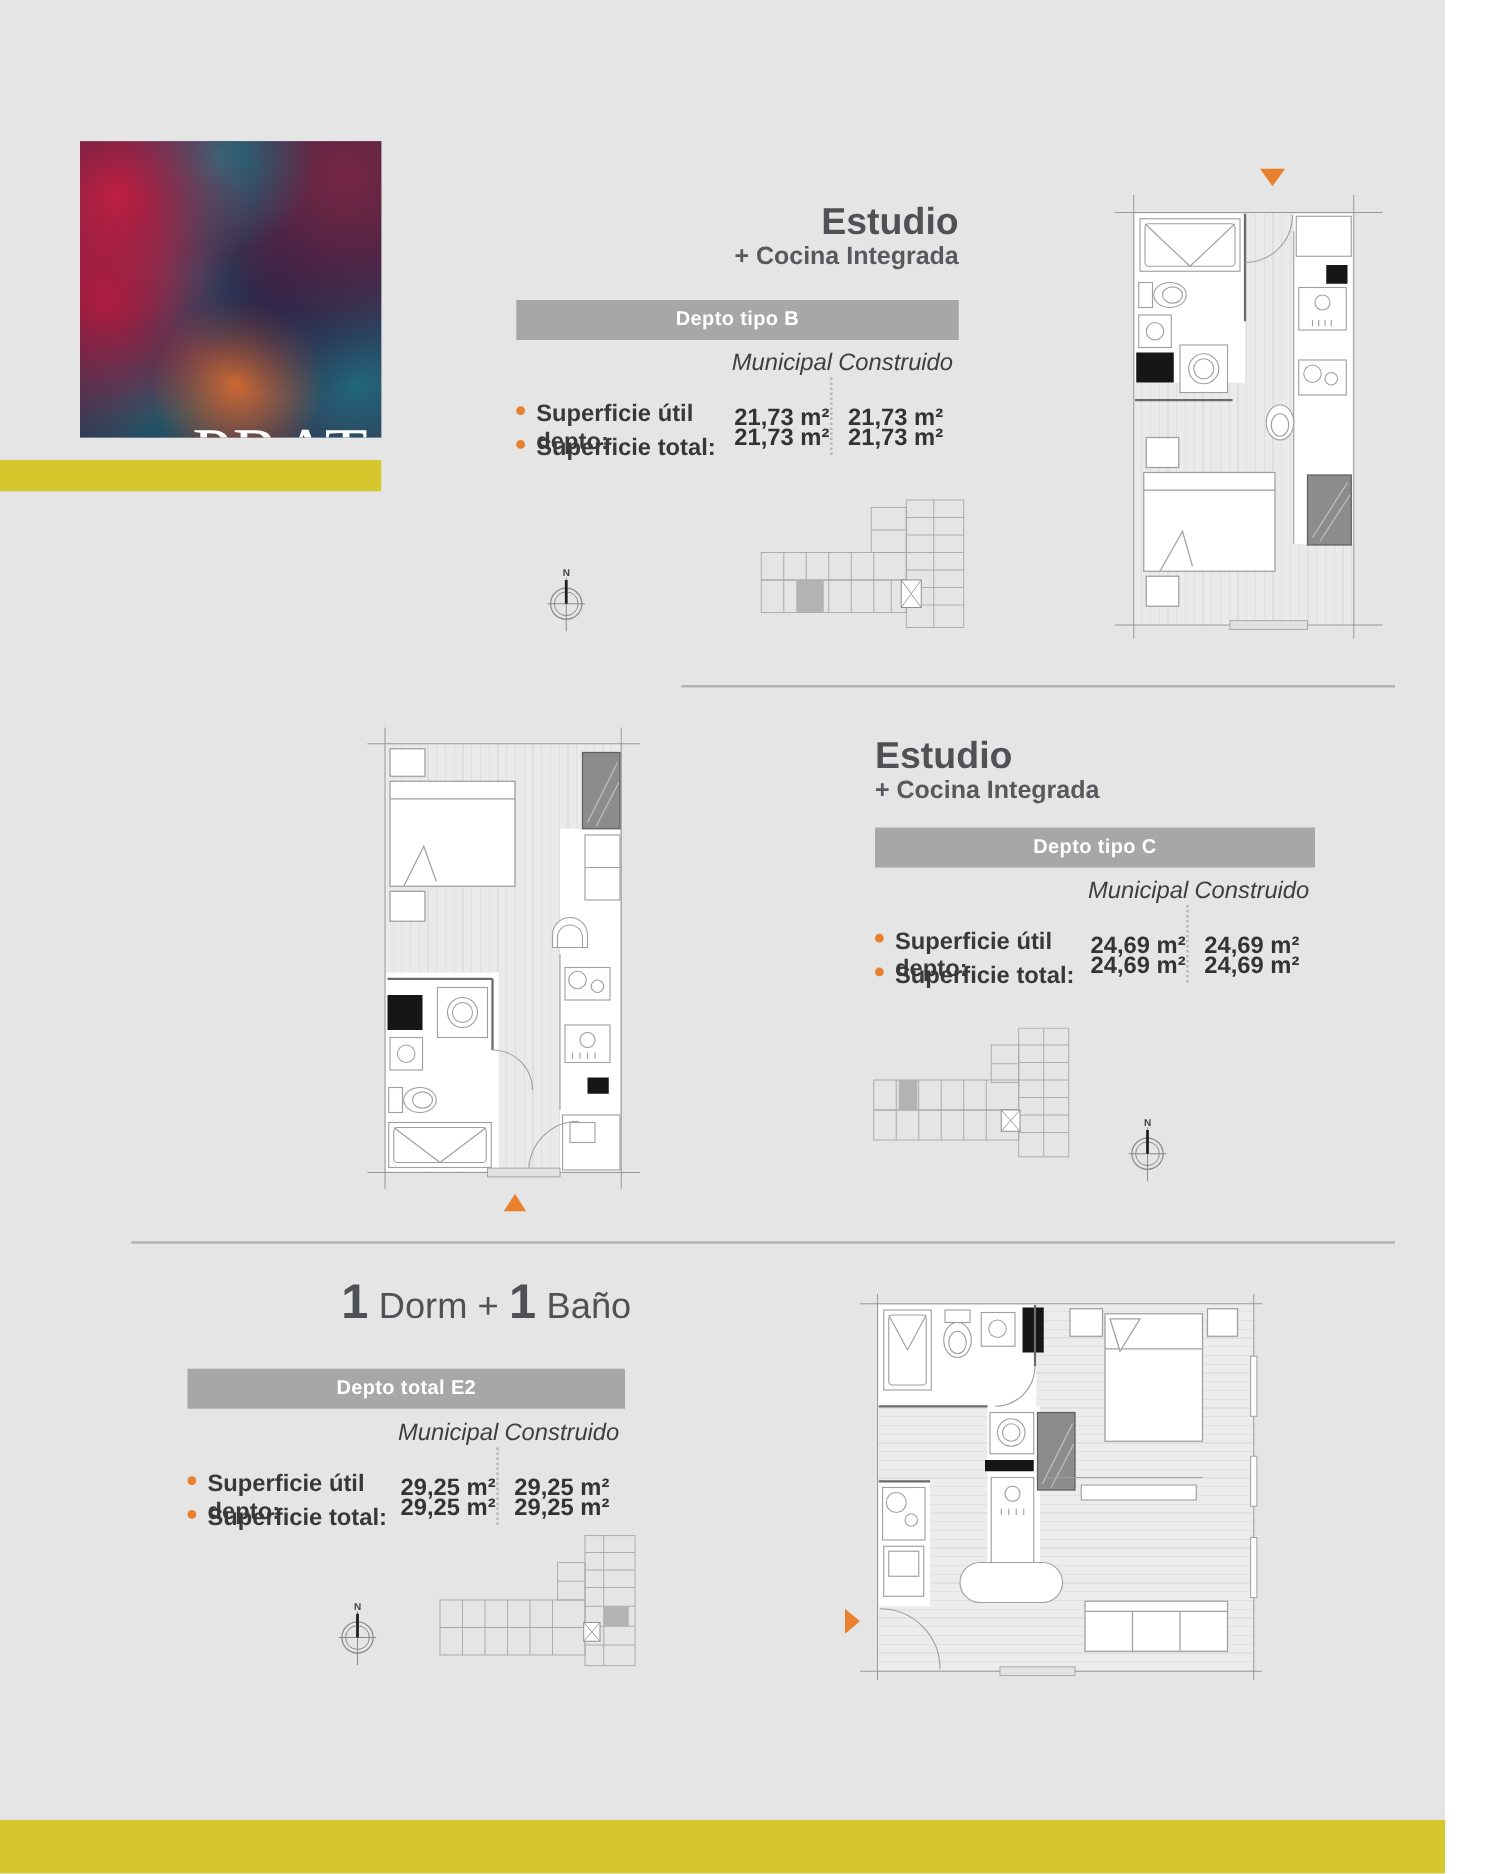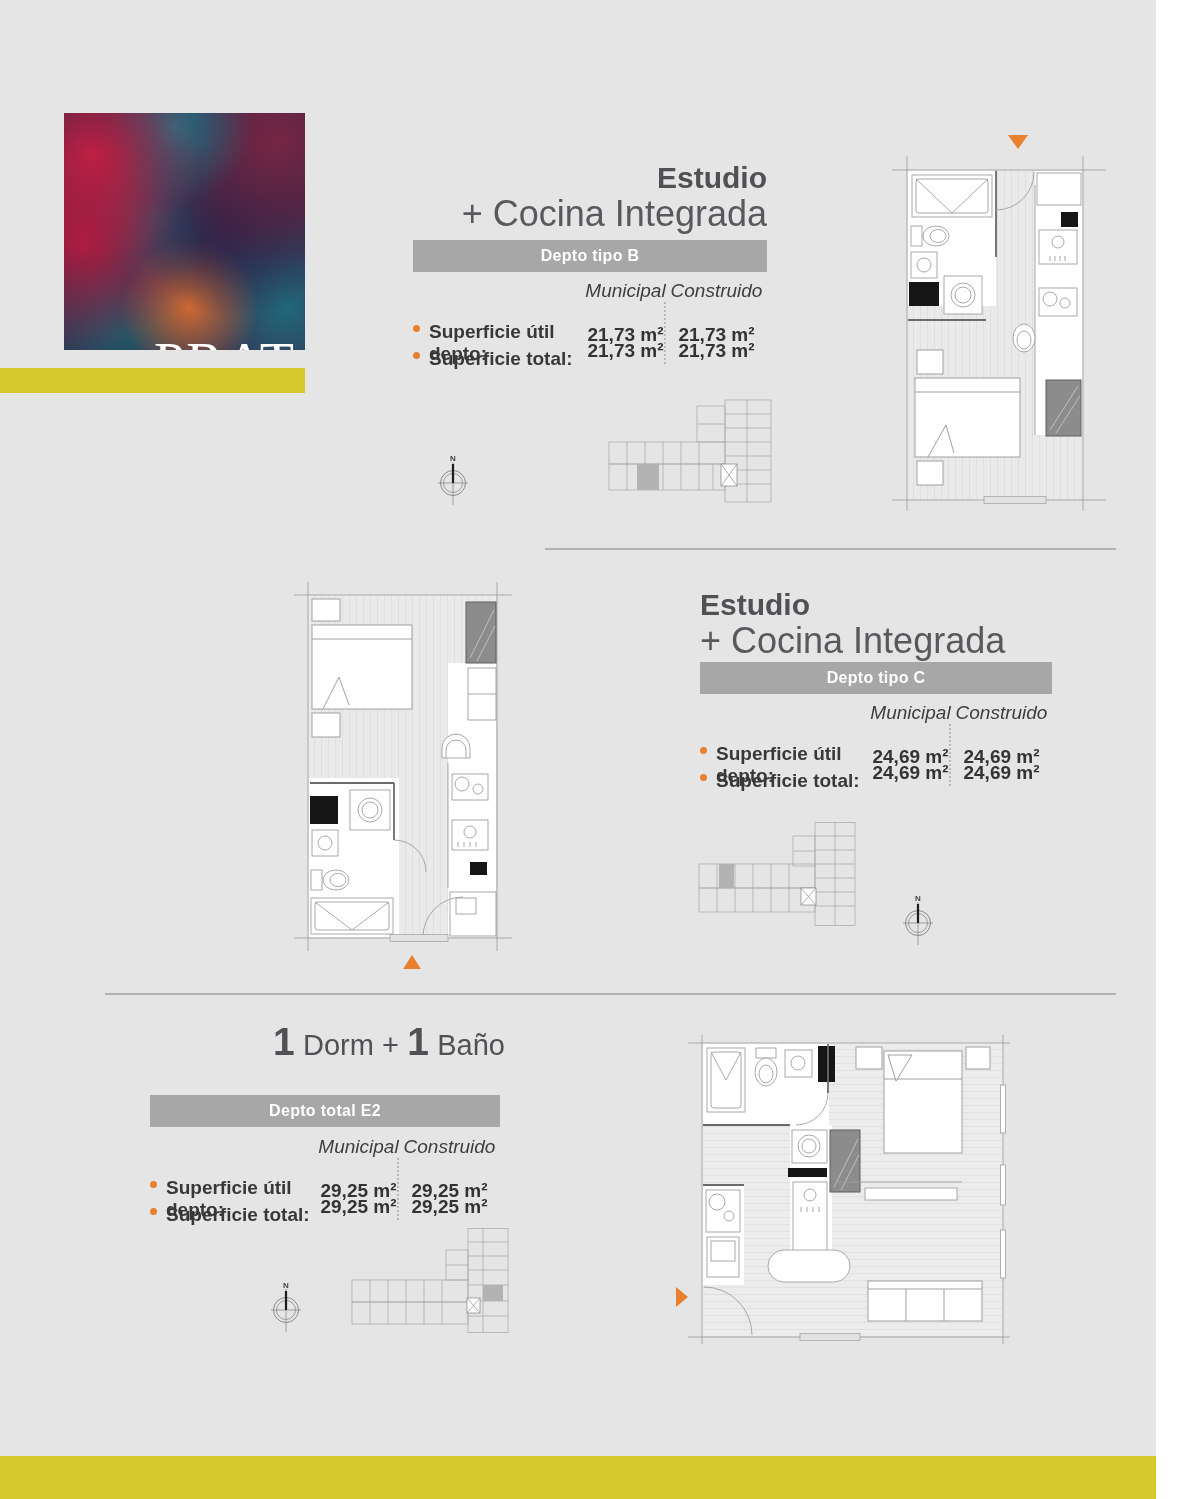--- a/index.html
+++ b/index.html
@@ -25,21 +25,21 @@
   .ybar{position:absolute;background:#d5c72c;}
   .ybar.top{left:0;top:368px;width:305px;height:25px;}
   .ybar.bottom{left:0;top:1456px;width:1200px;height:43px;}
 
   .divider{position:absolute;height:2px;background:#b3b3b3;}
 
   
   .sec-title{position:absolute;color:#505155;}
   .sec-title.right{text-align:right;}
   .sec-title .t1{font-size:30px;font-weight:700;line-height:1.02;}
-  .sec-title .t2{font-size:36px;font-weight:400;line-height:1.12;color:#58595d;}
+  .sec-title .t2{font-size:20px;font-weight:700;line-height:1.12;color:#58595d;}
   .sec-title .big{font-size:39px;font-weight:700;}
   .sec-title .word{font-size:29px;font-weight:400;}
 
   .type-bar{position:absolute;height:32px;background:#a7a7a7;color:#fff;
     font-size:16px;font-weight:700;display:flex;align-items:center;justify-content:center;
     letter-spacing:.3px;}
 
   
   .spec-table{position:absolute;font-size:19px;color:#3c3c3c;}
   .spec-head,.spec-row{display:grid;grid-template-columns:1fr 81px 101px;align-items:center;}

